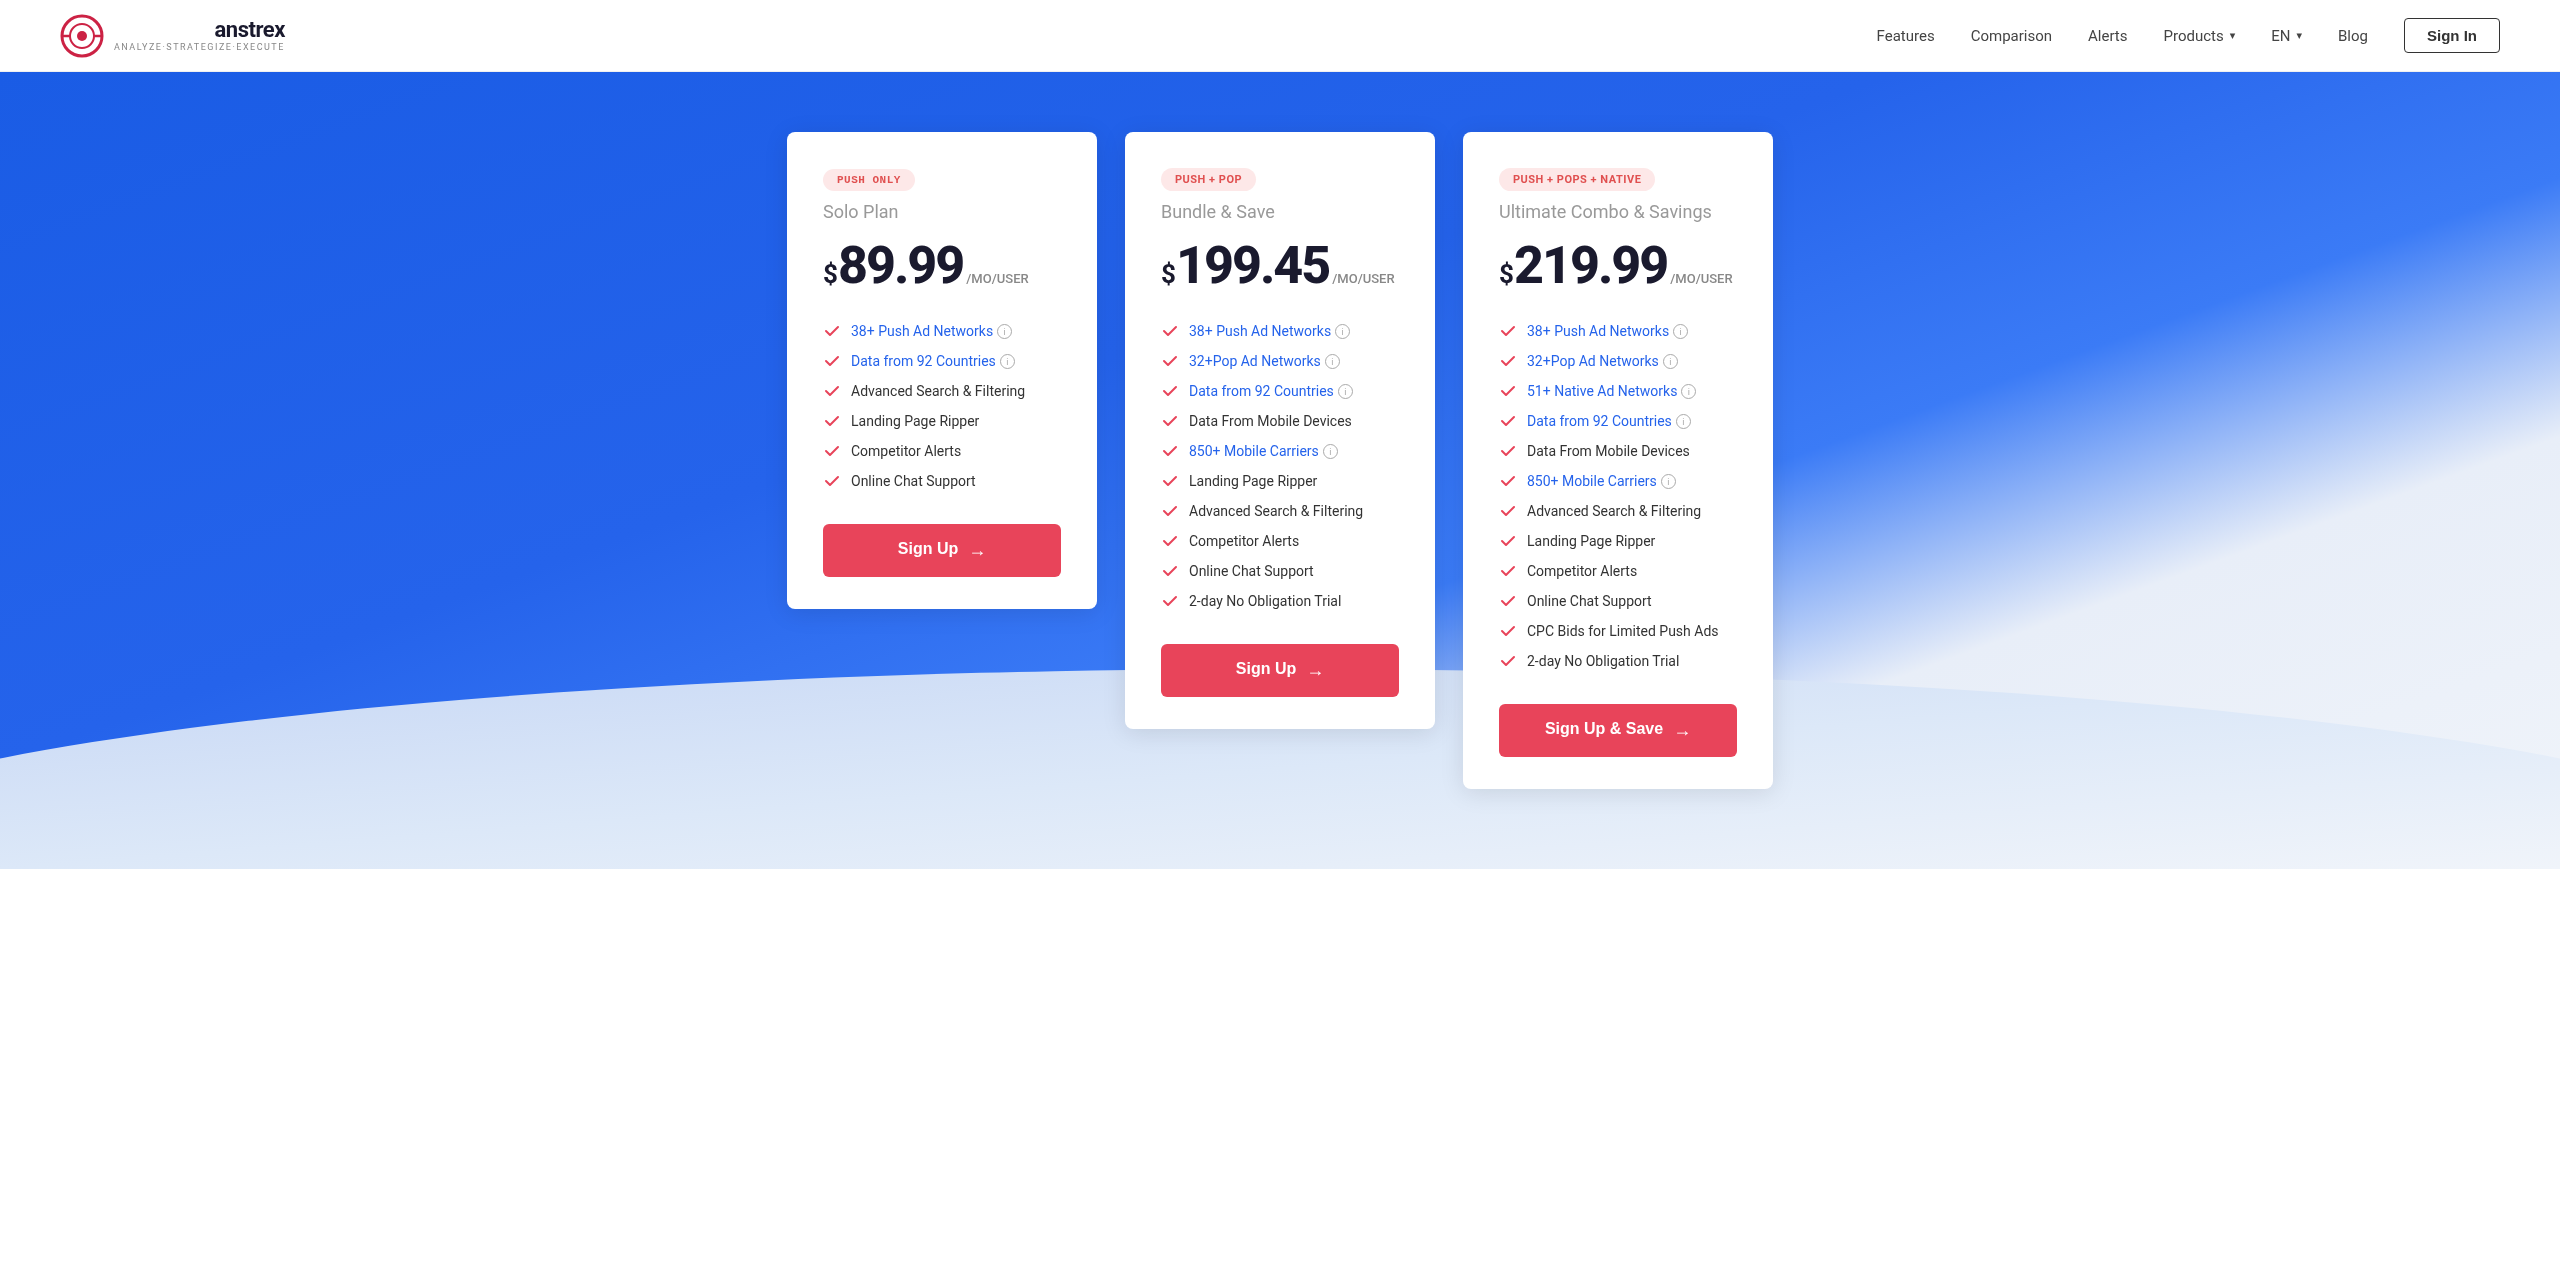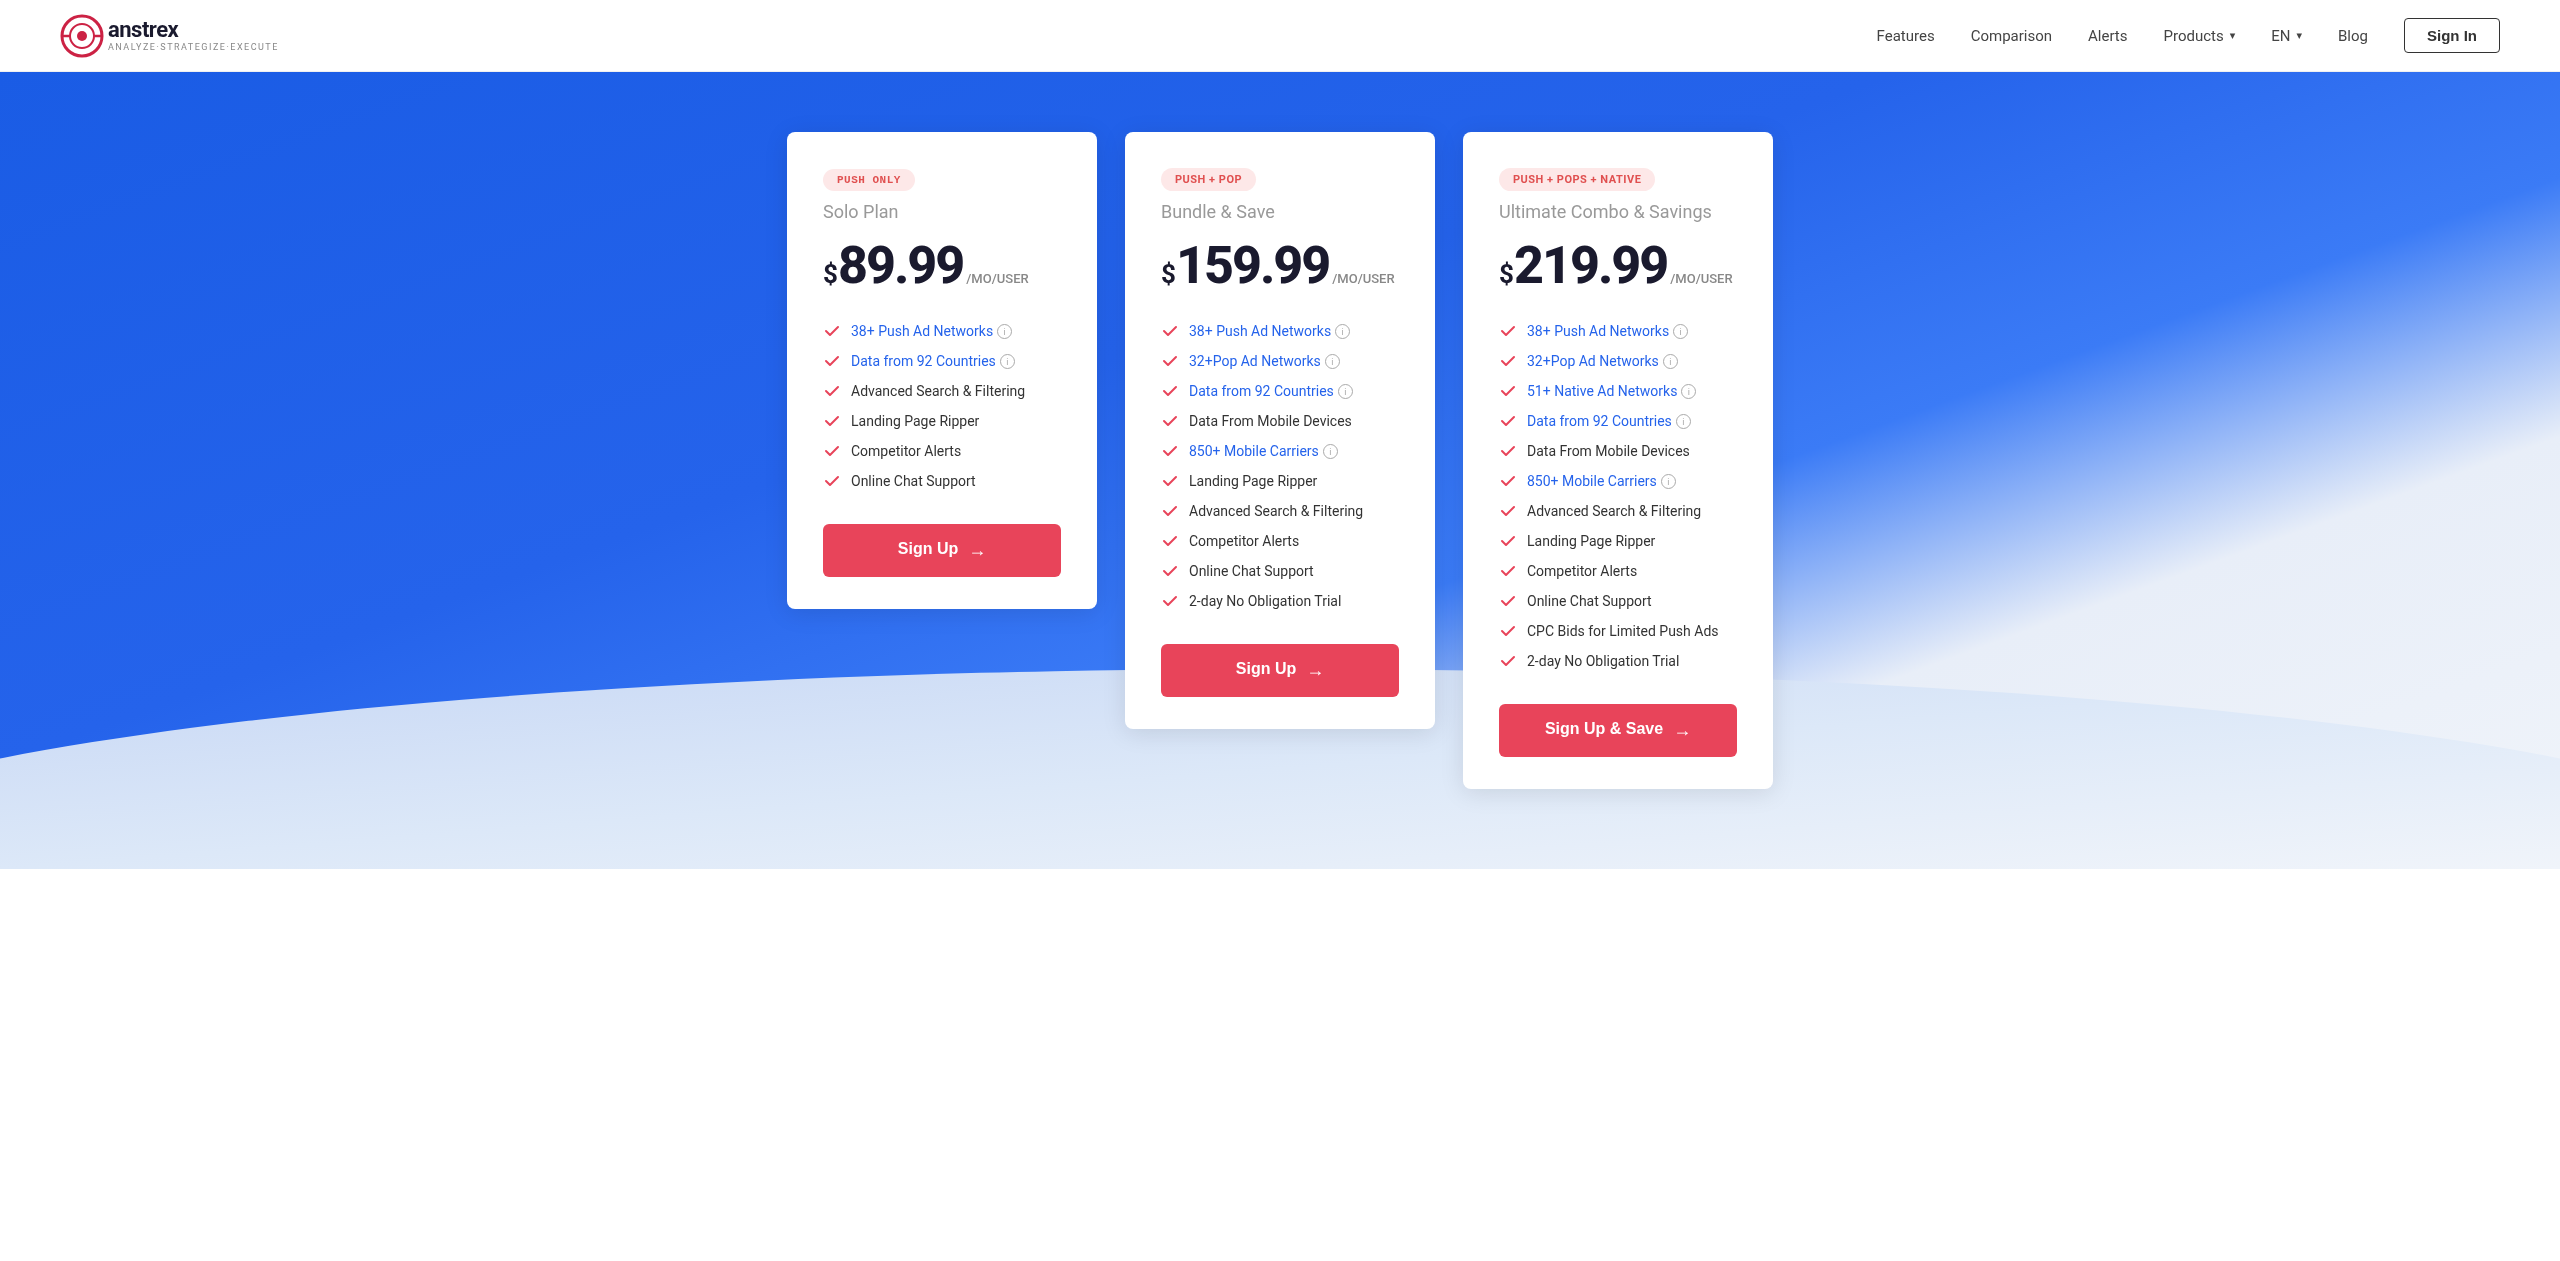--- a/index.html
+++ b/index.html
@@ -13,21 +13,22 @@
       padding: 0 60px;
       height: 72px;
       background: #fff;
       border-bottom: 1px solid #f0f0f0;
       position: relative;
       z-index: 10;
     }
     .logo-area {
       display: flex;
       align-items: center;
-      gap: 4px;
+      gap: 10px;
+      text-align: right;
     }
     .logo-icon {
       width: 44px;
       height: 44px;
     }
     .logo-text-block {
       display: flex;
       flex-direction: column;
       line-height: 1.1;
     }
@@ -338,21 +339,21 @@
         <span>Sign Up</span>
         <span class="arrow-icon">→</span>
       </button>
     </div>
 
     <div class="pricing-card">
       <div class="plan-badge badge-push-pop">PUSH + POP</div>
       <div class="plan-name">Bundle &amp; Save</div>
       <div class="price-row">
         <span class="price-dollar">$</span>
-        <span class="price-amount">159.99</span>
+        <span class="price-amount">199.45</span>
         <span class="price-unit">/MO/USER</span>
       </div>
       <ul class="features-list">
         <li class="feature-item">
           <span class="check-icon check-pink">
             <svg viewBox="0 0 16 16" fill="none">
                 <path d="M2 8l4 4 8-8" stroke="#e8445a" stroke-width="2" stroke-linecap="round" stroke-linejoin="round"></path>
               </svg>
           </span>
           <span><a class="feature-link" href="#">38+ Push Ad Networks</a><span class="info-icon">i</span></span>

